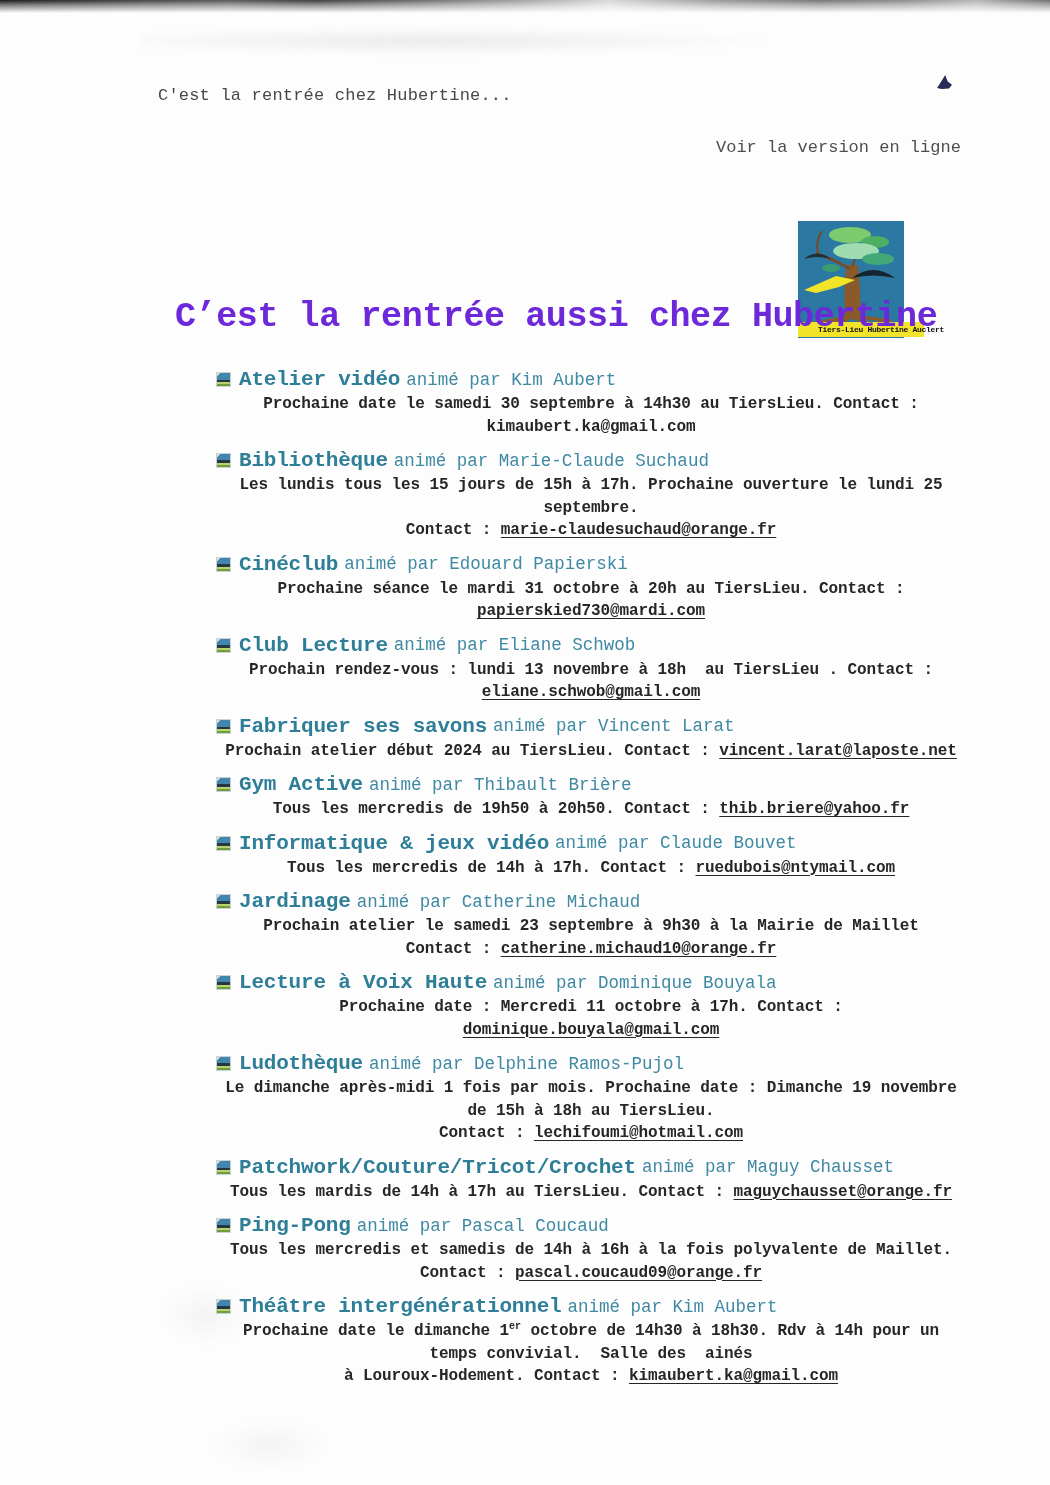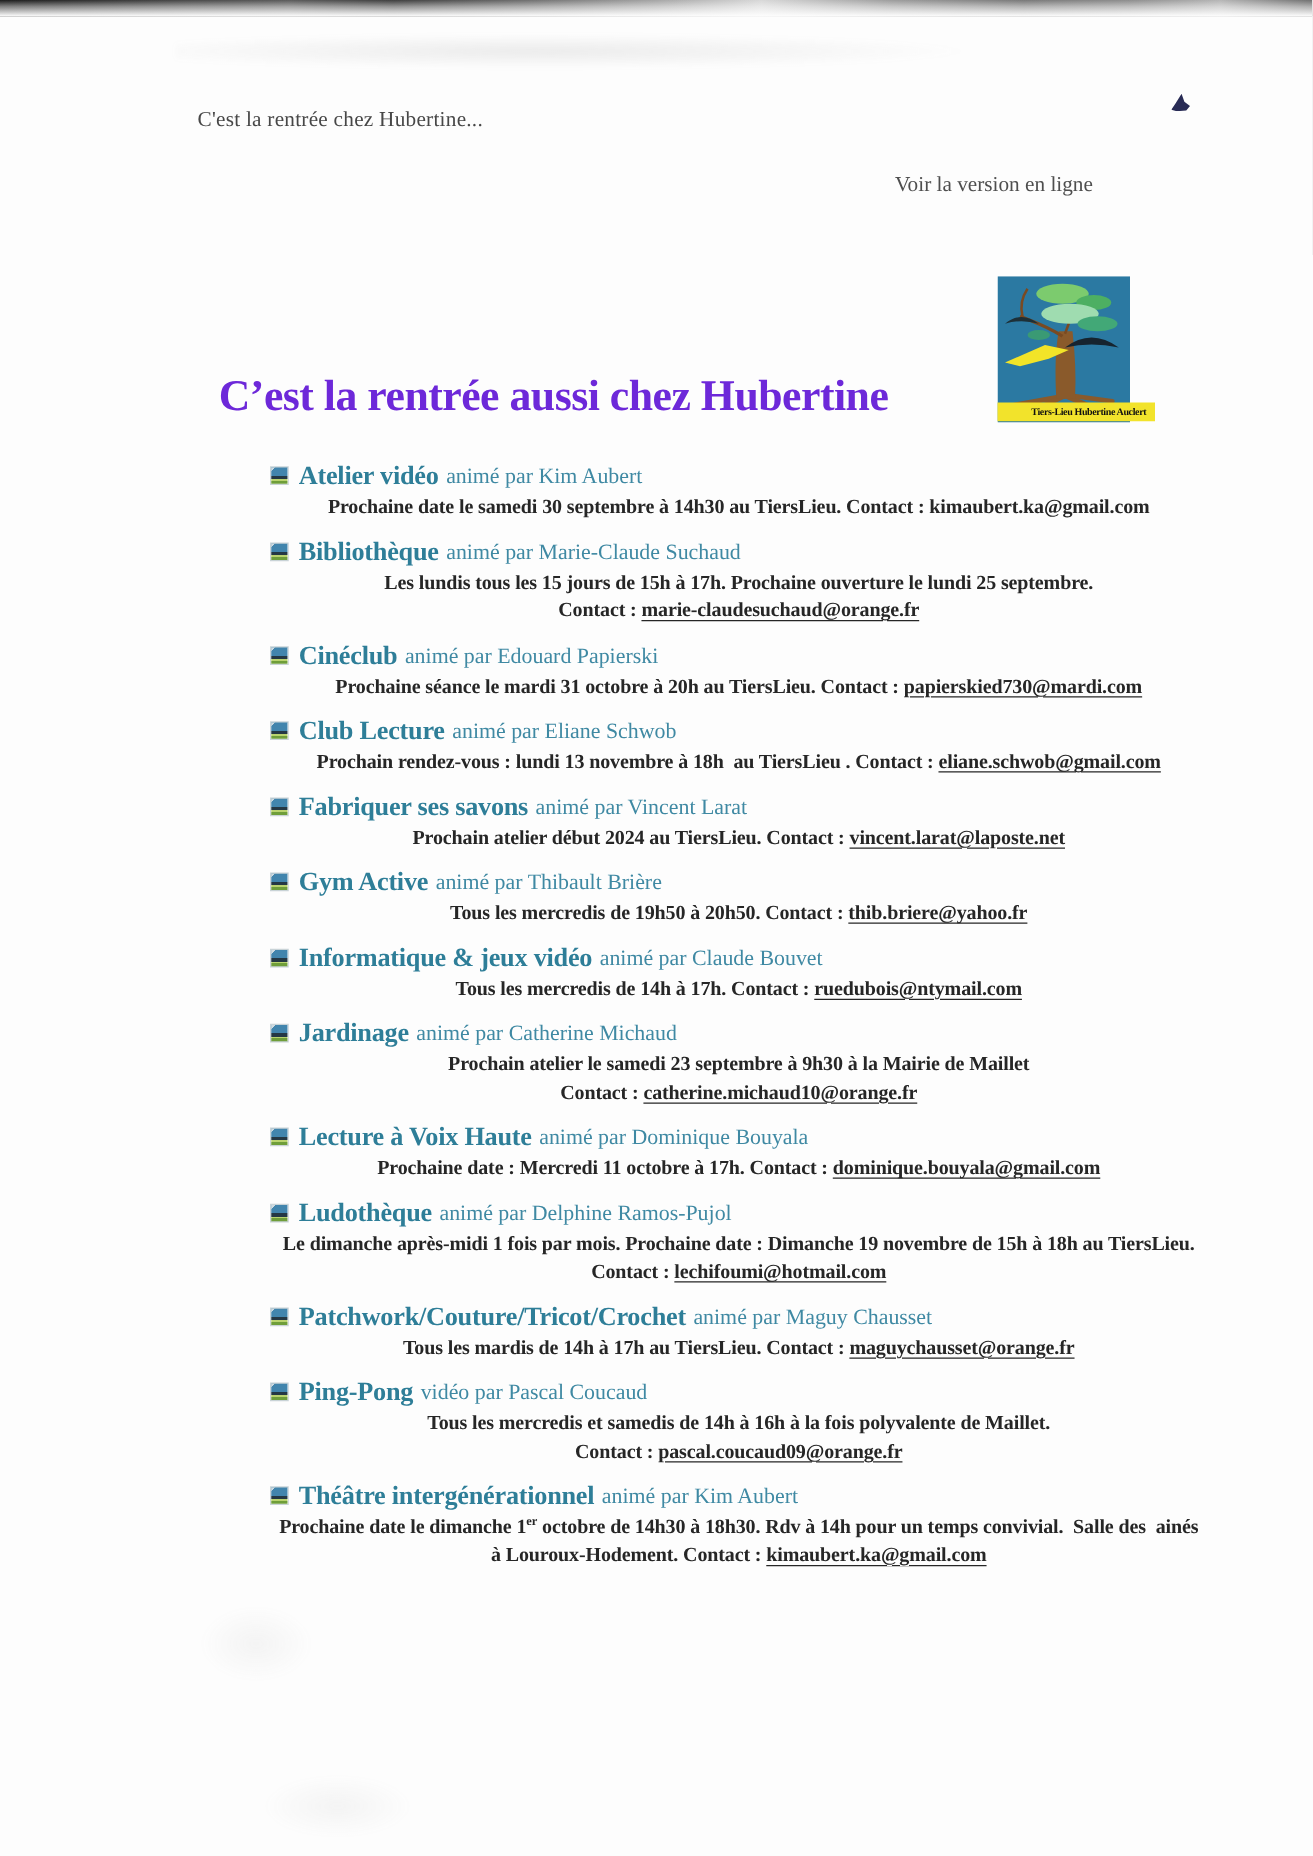--- a/index.html
+++ b/index.html
@@ -1,19 +1,19 @@
 <!DOCTYPE html>
 <html><head>
 <meta charset="utf-8">
 <style>
   html,body { margin:0; padding:0; background:#e9e9e9; }
   .page {
     position:relative; width:1050px; height:1485px; margin:0 auto;
     background:#fdfdfd; overflow:hidden;
-    font-family:Liberation Serif, serif;
+    font-family:Liberation Mono, monospace;
   }
 
   
   .scan-top {
     position:absolute; top:0; left:0; width:1050px; height:13px;
     background:linear-gradient(to right,
       #1b1b1b 0%, #2d2d2d 6%, #474747 14%, #5a5a5a 22%, #3e3e3e 30%,
       #6e6e6e 40%, #a5a5a5 50%, #d8d8d8 58%, #9c9c9c 68%, #787878 78%,
       #8d8d8d 86%, #b5b5b5 93%, #6f6f6f 100%);
   }
@@ -254,21 +254,21 @@
     </div>
     <div class="act-body">
           <div class="desc-line"><span>Tous les mardis de 14h à 17h au TiersLieu. Contact : </span><span class="email">maguychausset@orange.fr</span></div>
         </div>
   </div>
 
   <div class="activity">
     <div class="act-head">
       <span class="bullet"></span>
       <span class="act-title">Ping-Pong</span>
-      <span class="act-anim">vidéo par Pascal Coucaud</span>
+      <span class="act-anim">animé par Pascal Coucaud</span>
     </div>
     <div class="act-body">
           <div class="desc-line"><span>Tous les mercredis et samedis de 14h à 16h à la fois polyvalente de Maillet.</span></div>
           <div class="desc-line"><span>Contact : </span><span class="email">pascal.coucaud09@orange.fr</span></div>
         </div>
   </div>
 
   <div class="activity">
     <div class="act-head">
       <span class="bullet"></span>

